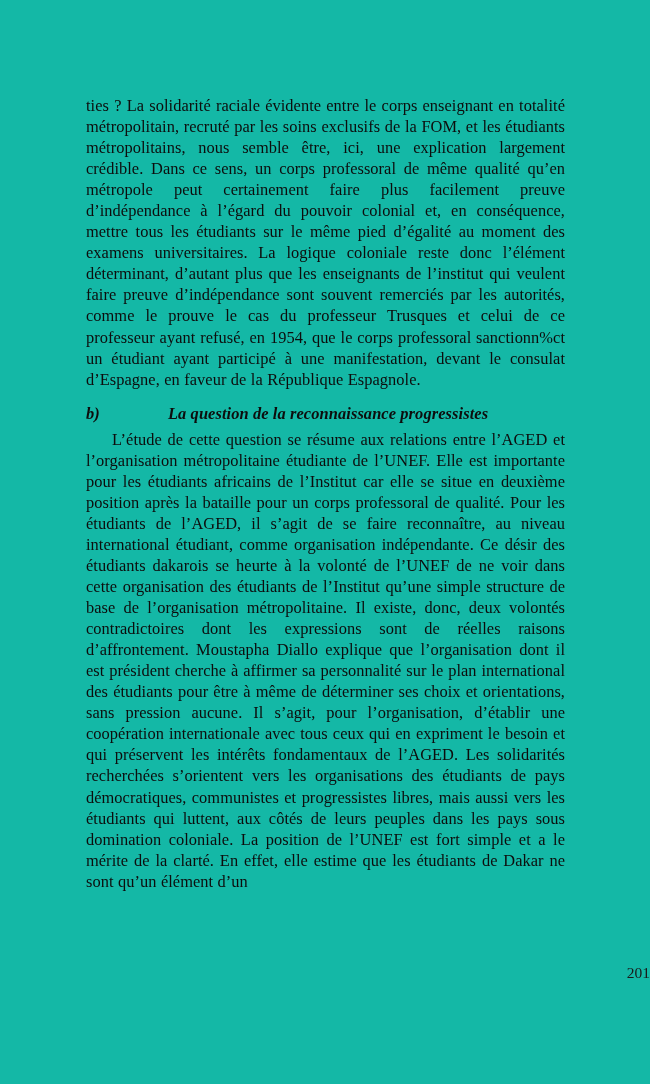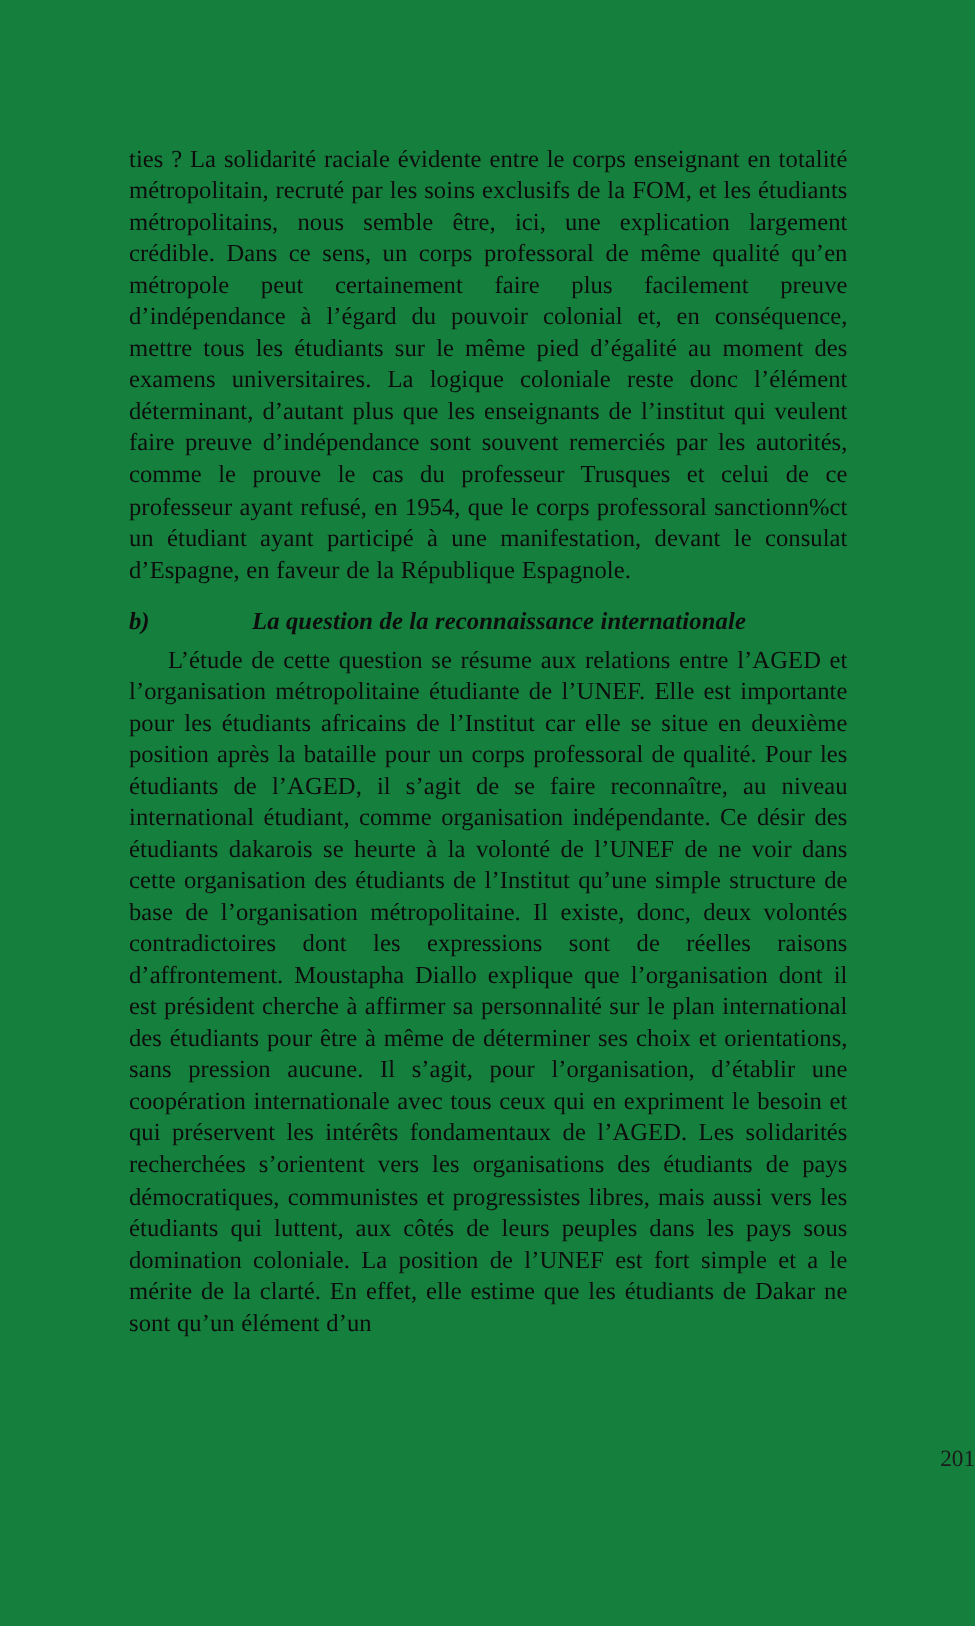--- a/index.html
+++ b/index.html
@@ -6,21 +6,21 @@
   html, body {
     margin: 0;
     padding: 0;
     background: #ffffff;
   }
 
   .page {
     position: relative;
     width: 650px;
     height: 1084px;
-    background: #15803d;
+    background: #14b8a6;
     overflow: hidden;
     font-family: "Liberation Serif", "DejaVu Serif", serif;
     color: #0d0d0d;
     -webkit-font-smoothing: none;
   }
 
   
   .text-column {
     position: absolute;
     left: 86px;
@@ -82,21 +82,21 @@
 <body>
 
 <div class="page">
 
   <div class="text-column">
 
     <p class="body-par">ties ? La solidarité raciale évidente entre le corps enseignant en totalité métropolitain, recruté par les soins exclusifs de la FOM, et les étudiants métropolitains, nous semble être, ici, une explication largement crédible. Dans ce sens, un corps professoral de même qualité qu’en métropole peut certainement faire plus facilement preuve d’indépendance à l’égard du pouvoir colonial et, en conséquence, mettre tous les étudiants sur le même pied d’égalité au moment des examens universitaires. La logique coloniale reste donc l’élément déterminant, d’autant plus que les enseignants de l’institut qui veulent faire preuve d’indépendance sont souvent remerciés par les autorités, comme le prouve le cas du professeur Trusques et celui de ce professeur ayant refusé, en 1954, que le corps professoral sanctionn%ct un étudiant ayant participé à une manifestation, devant le consulat d’Espagne, en faveur de la République Espagnole.</p>
 
     <div class="section-heading">
       <span class="heading-marker">b)</span>
-      <span class="heading-title">La question de la reconnaissance internationale</span>
+      <span class="heading-title">La question de la reconnaissance progressistes</span>
     </div>
 
     <p class="body-par par-indent">L’étude de cette question se résume aux relations entre l’AGED et l’organisation métropolitaine étudiante de l’UNEF. Elle est importante pour les étudiants africains de l’Institut car elle se situe en deuxième position après la bataille pour un corps professoral de qualité. Pour les étudiants de l’AGED, il s’agit de se faire reconnaître, au niveau international étudiant, comme organisation indépendante. Ce désir des étudiants dakarois se heurte à la volonté de l’UNEF de ne voir dans cette organisation des étudiants de l’Institut qu’une simple structure de base de l’organisation métropolitaine. Il existe, donc, deux volontés contradictoires dont les expressions sont de réelles raisons d’affrontement. Moustapha Diallo explique que l’organisation dont il est président cherche à affirmer sa personnalité sur le plan international des étudiants pour être à même de déterminer ses choix et orientations, sans pression aucune. Il s’agit, pour l’organisation, d’établir une coopération internationale avec tous ceux qui en expriment le besoin et qui préservent les intérêts fondamentaux de l’AGED. Les solidarités recherchées s’orientent vers les organisations des étudiants de pays démocratiques, communistes et progressistes libres, mais aussi vers les étudiants qui luttent, aux côtés de leurs peuples dans les pays sous domination coloniale. La position de l’UNEF est fort simple et a le mérite de la clarté. En effet, elle estime que les étudiants de Dakar ne sont qu’un élément d’un</p>
 
   </div>
 
   <div class="folio">201</div>
 
 </div>
 

